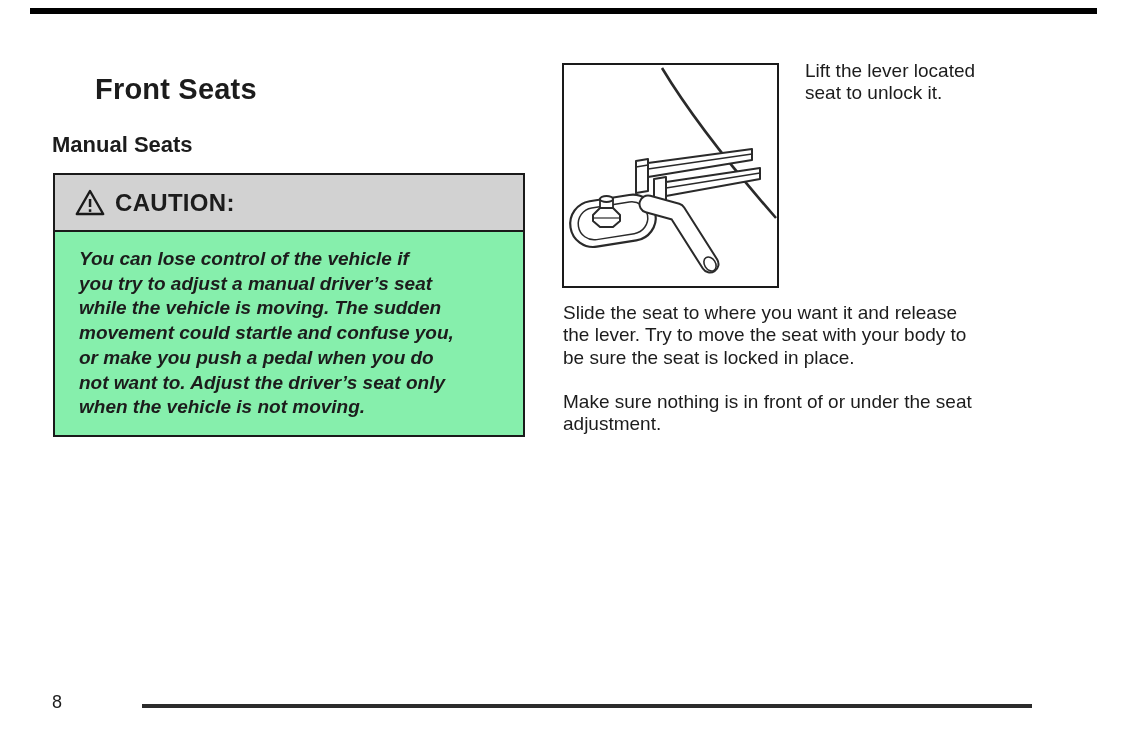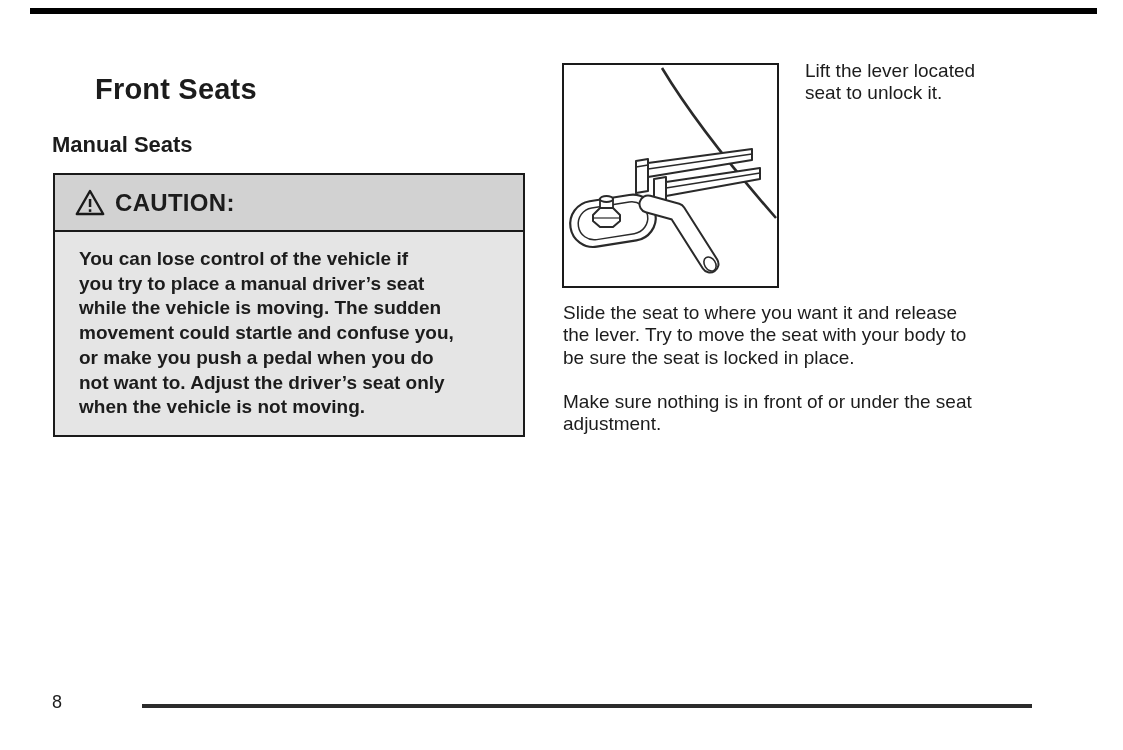--- a/index.html
+++ b/index.html
@@ -5,25 +5,25 @@
   html,body{margin:0;padding:0;}
   body{
     width:1123px;height:750px;position:relative;background:#ffffff;
     font-family:"Liberation Sans","DejaVu Sans",sans-serif;
     color:#1c1c1c;overflow:hidden;
   }
   .abs{position:absolute;}
   .top-bar{left:30px;top:8px;width:1067px;height:6px;background:#000000;}
   .page-title{left:52px;top:54px;font-size:29px;font-weight:bold;letter-spacing:0.2px;margin-left:43px;}
   .section-subtitle{left:52px;top:114px;font-size:22px;font-weight:bold;}
-  .caution-box{left:53px;top:173px;width:472px;height:264px;border:2px solid #1a1a1a;box-sizing:border-box;background:#e5e5e5;}
+  .caution-box{left:53px;top:173px;width:472px;height:264px;border:2px solid #1a1a1a;box-sizing:border-box;background:#86efac;}
   .caution-header{height:55px;border-bottom:2px solid #1a1a1a;display:flex;align-items:center;padding-left:20px;}
   .caution-title{font-size:24px;font-weight:bold;margin-left:10px;letter-spacing:0.3px;}
   .warning-icon{width:30px;height:27px;display:inline-block;}
-  .caution-body{padding:15px 12px 0 24px;}
+  .caution-body{padding:15px 12px 0 24px;font-style:italic;}
   .caution-line{font-size:19px;font-weight:bold;line-height:24.7px;white-space:nowrap;}
   .figure-box{left:562px;top:63px;width:217px;height:225px;border:2px solid #1a1a1a;box-sizing:border-box;background:#ffffff;}
   .figure-caption{left:805px;top:60px;}
   .caption-line{font-size:19px;line-height:22.4px;white-space:nowrap;}
   .para-line{font-size:19px;line-height:22.4px;white-space:nowrap;}
   .paragraph-1{left:563px;top:302px;}
   .paragraph-2{left:563px;top:391px;}
   .page-number{left:52px;top:692px;font-size:18px;}
   .footer-rule{left:142px;top:704px;width:890px;height:4px;background:#2b2b2b;}
 </style>
@@ -41,21 +41,21 @@
       <svg viewBox="0 0 30 27" width="30" height="27">
         <path d="M15 2 L28.2 25 L1.8 25 Z" fill="none" stroke="#1a1a1a" stroke-width="2.4" stroke-linejoin="round"></path>
         <rect x="13.8" y="10" width="2.5" height="8" fill="#1a1a1a"></rect>
         <rect x="13.8" y="20.3" width="2.5" height="2.6" fill="#1a1a1a"></rect>
       </svg>
     </span>
     <span class="caution-title">CAUTION:</span>
   </div>
   <div class="caution-body">
     <div class="caution-line">You can lose control of the vehicle if</div>
-    <div class="caution-line">you try to place a manual driver’s seat</div>
+    <div class="caution-line">you try to adjust a manual driver’s seat</div>
     <div class="caution-line">while the vehicle is moving. The sudden</div>
     <div class="caution-line">movement could startle and confuse you,</div>
     <div class="caution-line">or make you push a pedal when you do</div>
     <div class="caution-line">not want to. Adjust the driver’s seat only</div>
     <div class="caution-line">when the vehicle is not moving.</div>
   </div>
 </div>
 
 <div class="abs figure-box">
   <svg viewBox="0 0 213 221" width="213" height="221">

